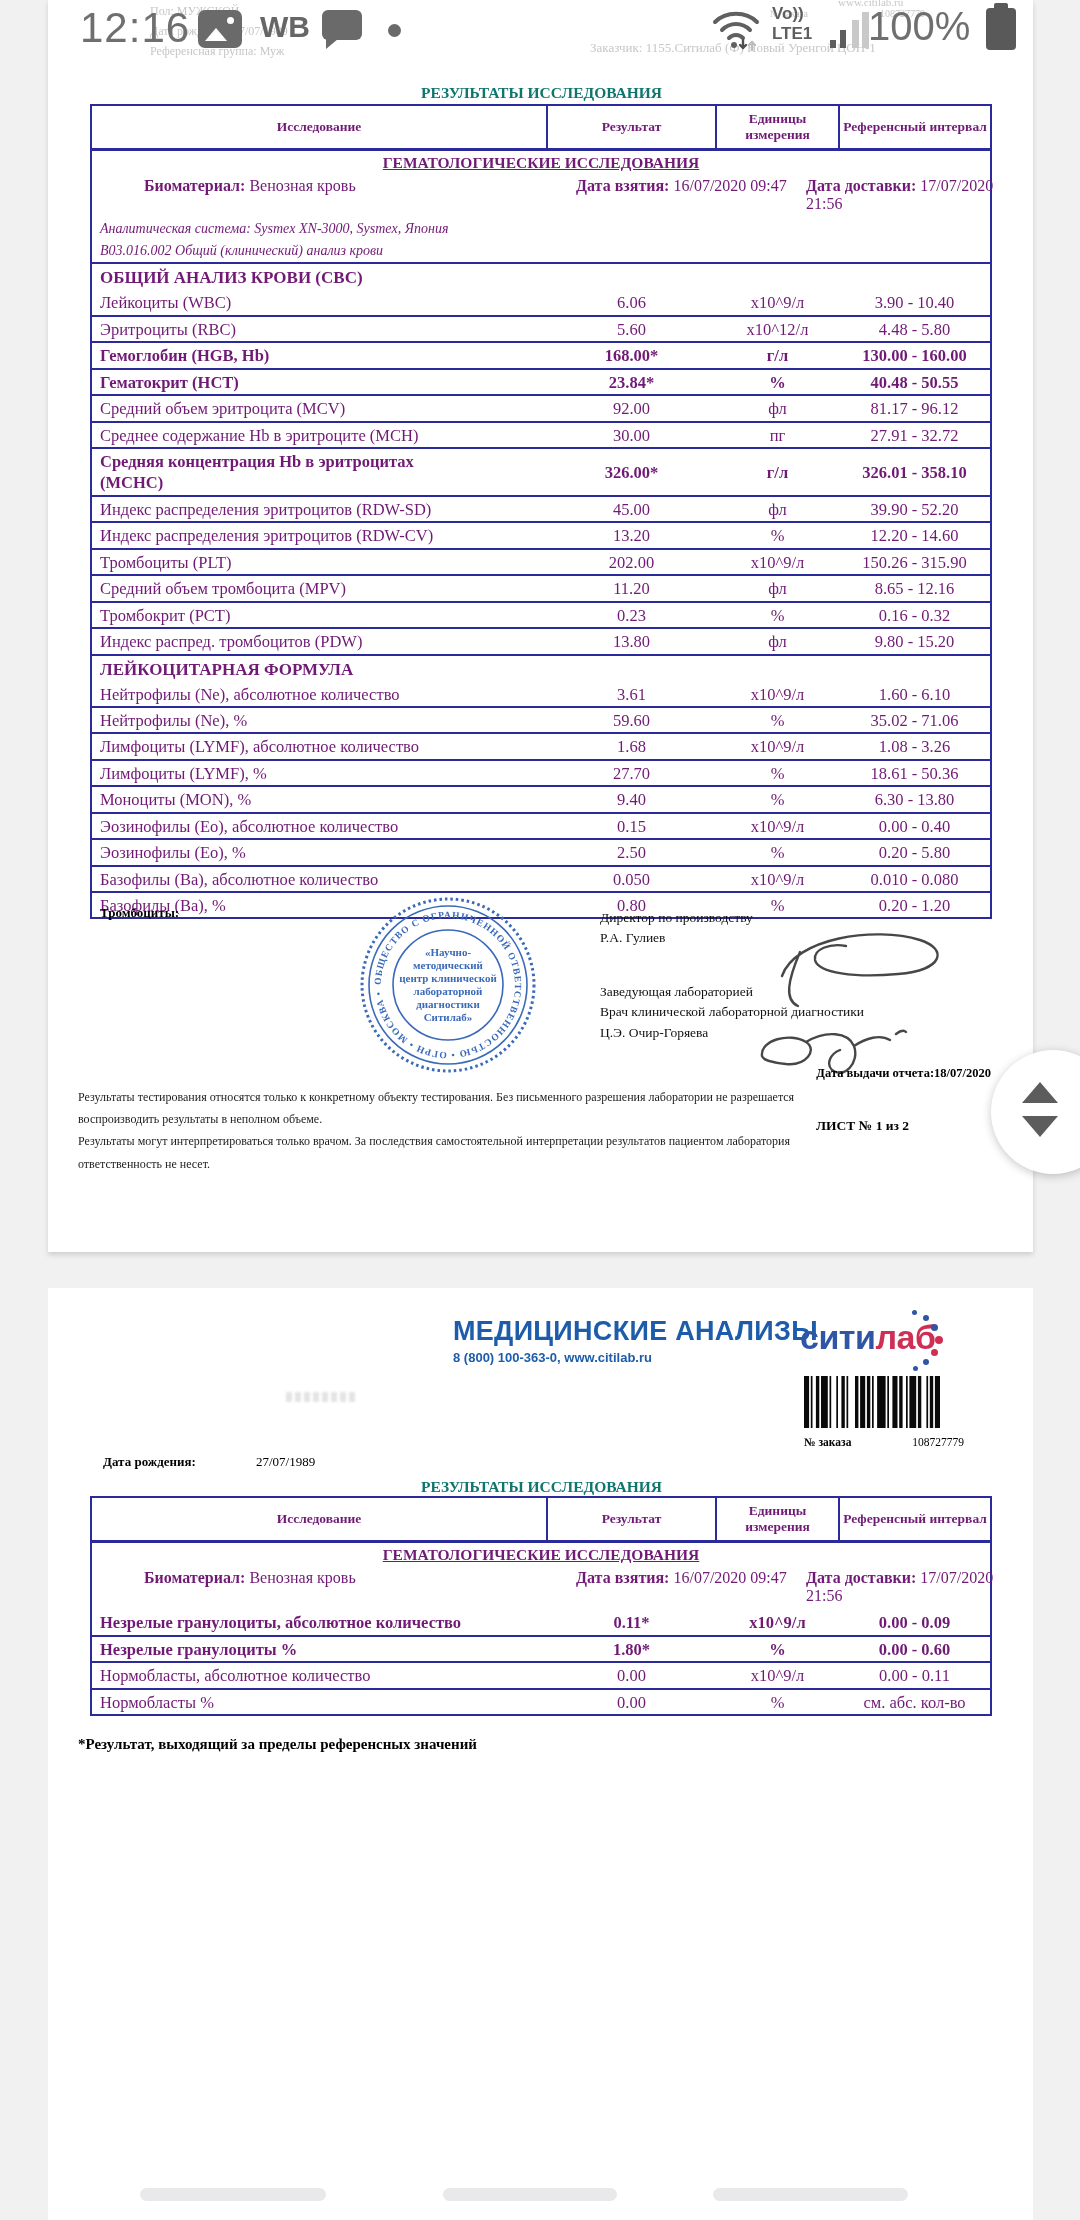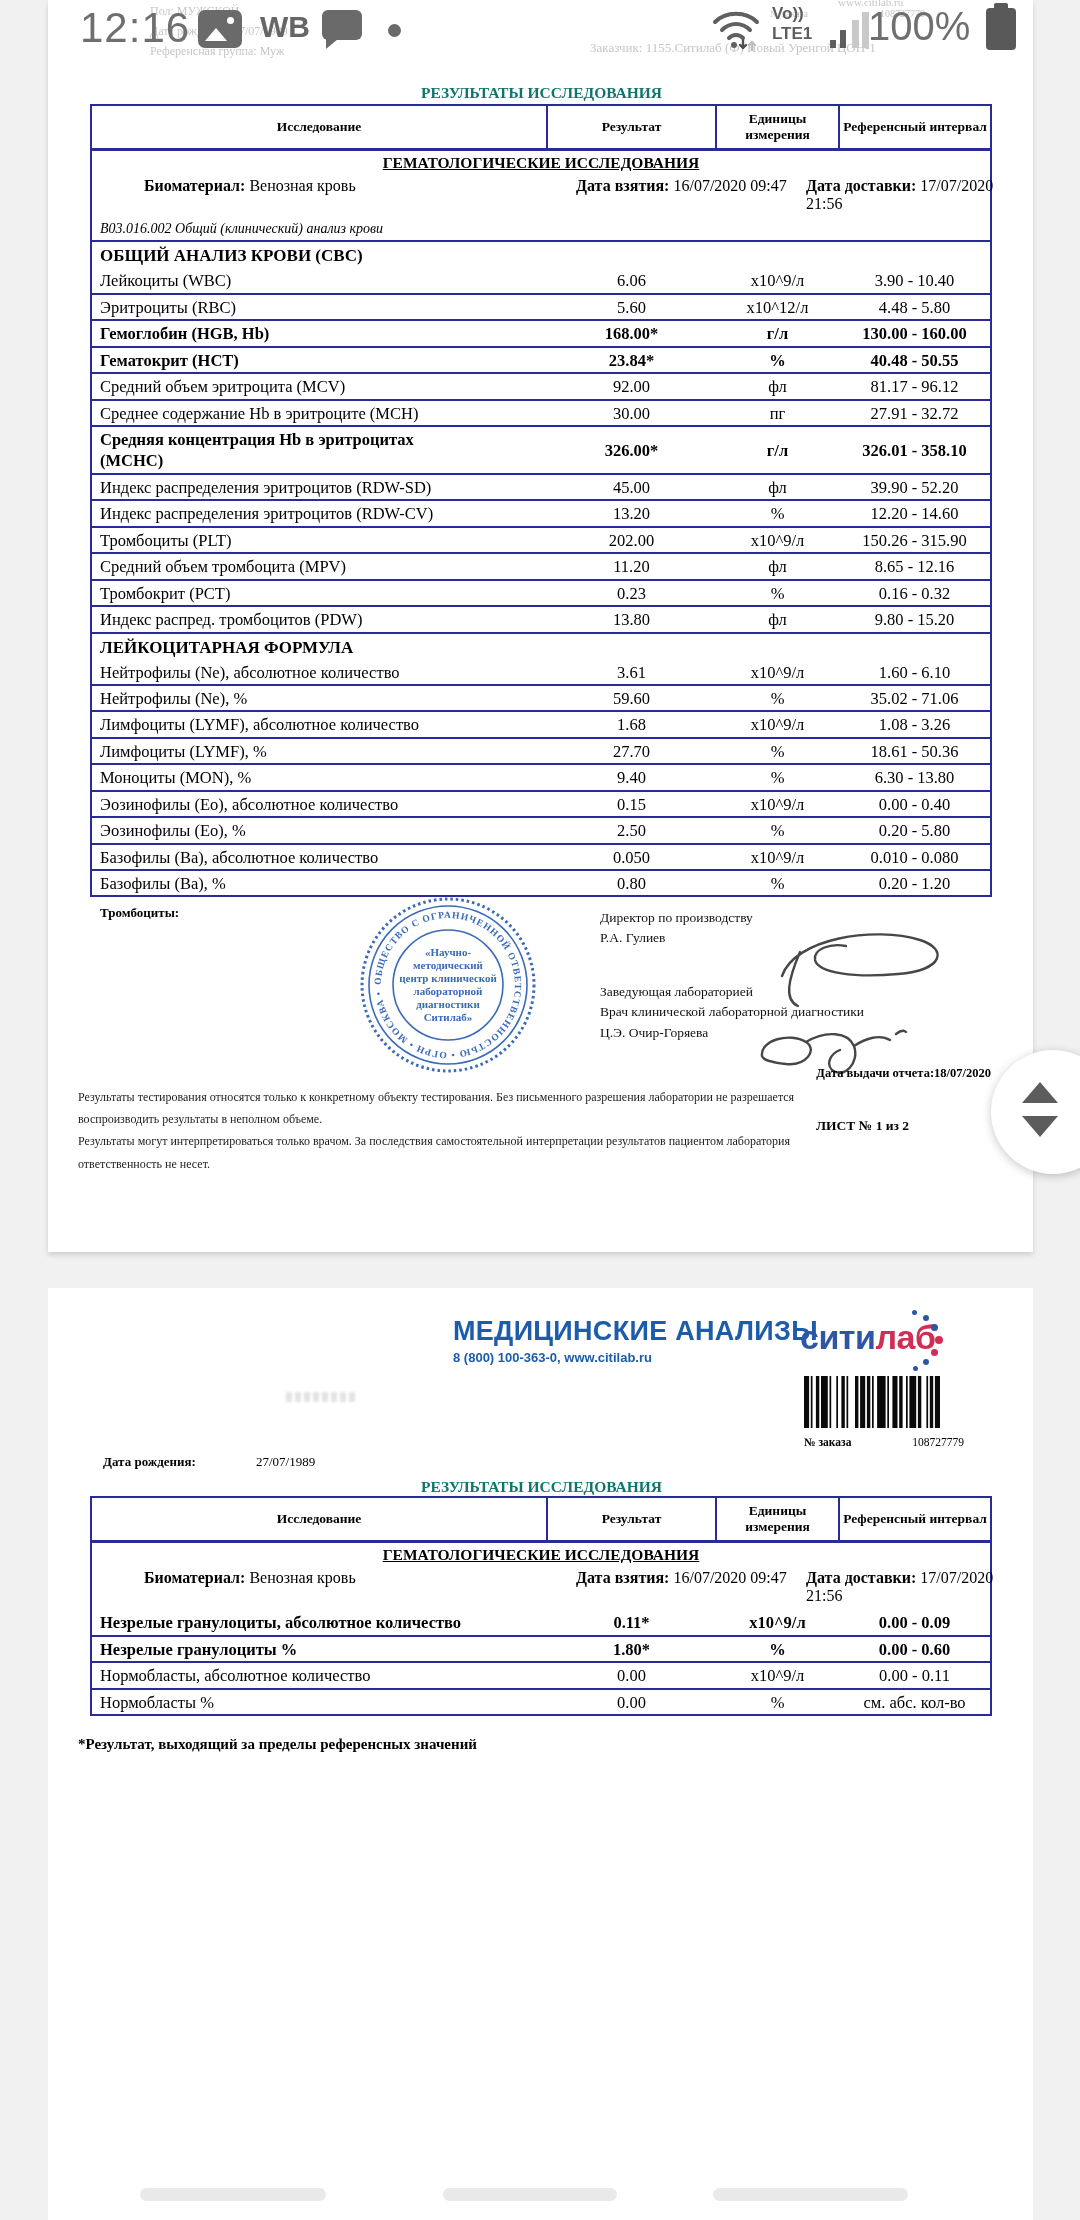--- a/index.html
+++ b/index.html
@@ -30,21 +30,21 @@
   #sb-batt-pct { position:absolute; left:868px; top:4px; font-size:40px; color:#6f6f6f; }
   #sb-batt { position:absolute; left:986px; top:8px; width:30px; height:42px; background:#595959; border-radius:4px; }
   #sb-batt:before { content:""; position:absolute; left:8px; top:-5px; width:14px; height:5px; background:#595959; border-radius:2px 2px 0 0; }
 
   
   .ghost { position:absolute; color:#c7c7c7; font-size:12px; white-space:nowrap; }
 
   
   .doc-title { width:903px; margin:0 0 2px 42px; text-align:center; color:#0f766e; font-weight:bold; font-size:15.5px; }
   #p1-title { padding-top:84px; }
-  table.results { border-collapse:collapse; width:890px; margin-left:42px; border:2.5px solid #2a2a9b; color:#000000; table-layout:fixed; }
+  table.results { border-collapse:collapse; width:890px; margin-left:42px; border:2.5px solid #2a2a9b; color:#701a75; table-layout:fixed; }
   .results th { border-left:2px solid #2a2a9b; border-right:2px solid #2a2a9b; border-bottom:3px solid #2a2a9b;
                 font-size:13.5px; font-weight:bold; padding:5px 2px; line-height:1.2; }
   .hema-td { text-align:center; font-weight:bold; font-size:15.5px; text-decoration:underline; padding:3px 0 1px; }
   .bio-td { padding:4px 0 5px; font-size:16px; }
   .bio-flex { display:flex; }
   .bio-flex .g1 { flex:0 0 440px; padding-left:8px;margin-left:44px; }
   .bio-flex .g2 { flex:0 0 230px; }
   .bio-flex .g3 { flex:0 0 215px; }
   .italic-row td { font-style:italic; font-size:14px; padding:3px 0 3px 8px; }
   .italic-row.lastital td { border-bottom:2px solid #2a2a9b; }
@@ -133,20 +133,23 @@
         <td colspan="4" class="hema-td">ГЕМАТОЛОГИЧЕСКИЕ ИССЛЕДОВАНИЯ</td>
       </tr>
       <tr>
         <td colspan="4" class="bio-td">
           <div class="bio-flex">
             <div class="g1"><b>Биоматериал:</b> <span>Венозная кровь</span></div>
             <div class="g2"><b>Дата взятия:</b> <span>16/07/2020 09:47</span></div>
             <div class="g3"><b>Дата доставки:</b> <span>17/07/2020 21:56</span></div>
           </div>
         </td>
+      </tr>
+      <tr class="italic-row">
+        <td colspan="4">Аналитическая система: Sysmex XN-3000, Sysmex, Япония</td>
       </tr>
       <tr class="italic-row lastital">
         <td colspan="4">В03.016.002 Общий (клинический) анализ крови</td>
       </tr>
     <tr class="sec-row">
           <td colspan="4">ОБЩИЙ АНАЛИЗ КРОВИ (CBC)</td>
         </tr>
         <tr class="data-row">
           <td class="c-name">Лейкоциты (WBC)</td>
           <td class="c-val">6.06</td>

